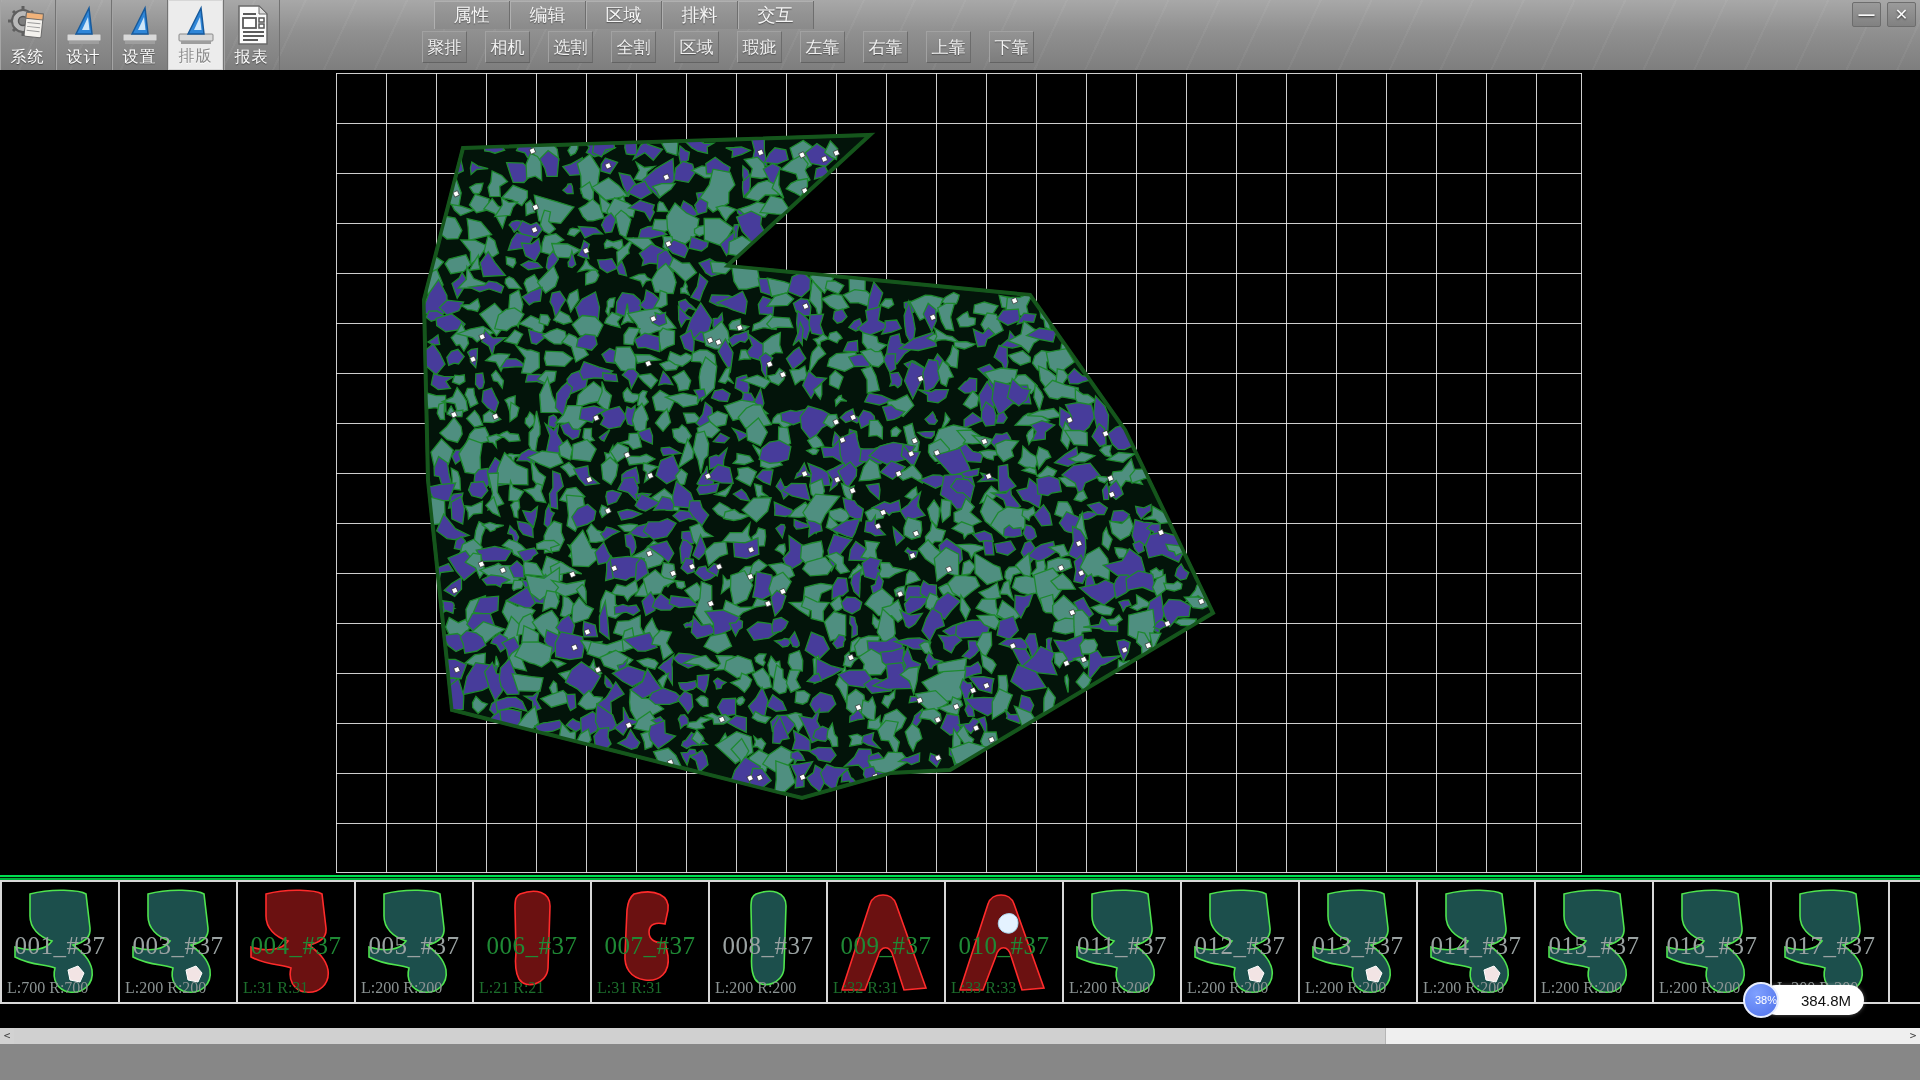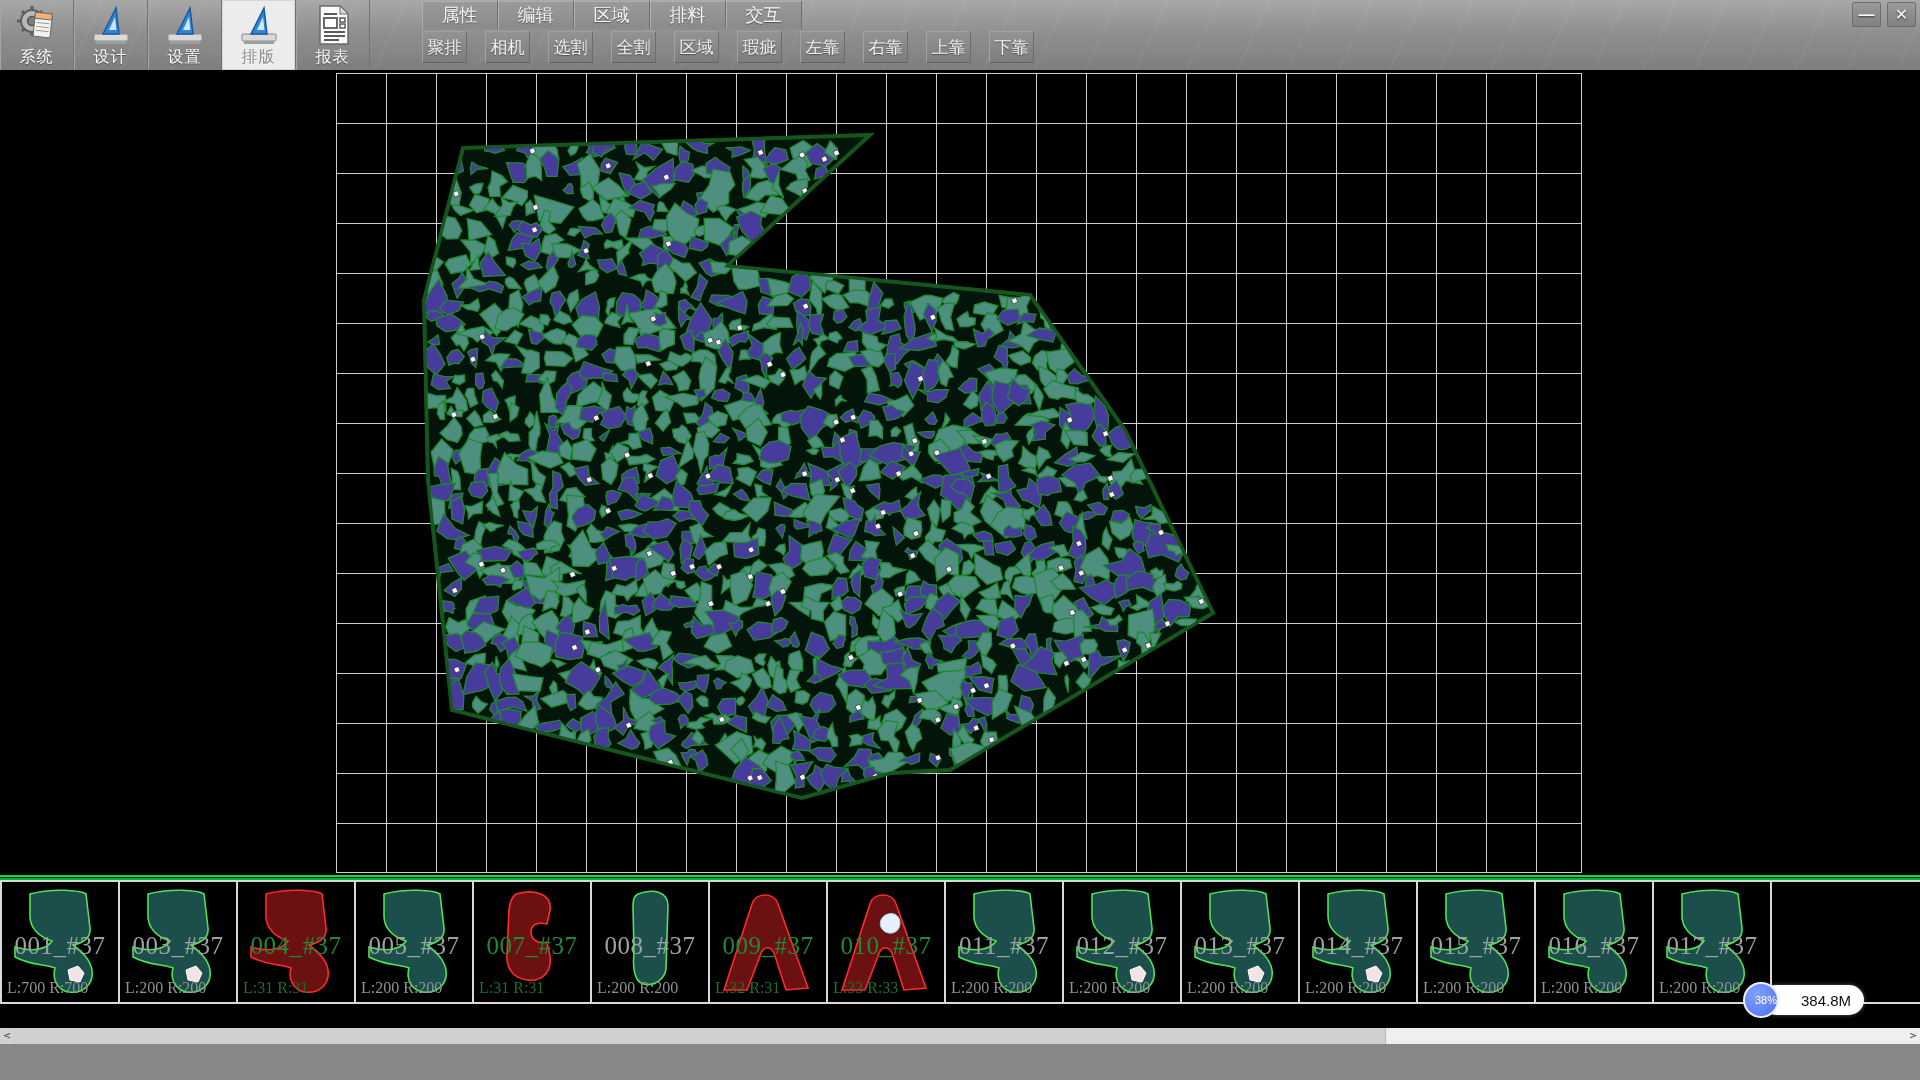--- a/index.html
+++ b/index.html
@@ -5,29 +5,29 @@
   html,body{margin:0;padding:0;background:#000;}
   .app{position:relative;width:1920px;height:1080px;overflow:hidden;background:#000;
        font-family:"Liberation Sans","DejaVu Sans",sans-serif;-webkit-font-smoothing:antialiased;}
 
   
   .toolbar{position:absolute;left:0;top:0;width:1920px;height:70px;
     background:linear-gradient(180deg,#a8a8a8 0%,#909090 45%,#7e7e7e 100%);}
   .toolbar .texture{position:absolute;inset:0;pointer-events:none;
     background:repeating-linear-gradient(115deg,rgba(255,255,255,0.045) 0 2px,rgba(0,0,0,0) 2px 46px);}
   .main-tabs{position:absolute;left:0;top:0;height:70px;display:flex;}
-  .main-tab{width:74px;height:70px;box-sizing:border-box;border-right:1px solid #737373;
+  .main-tab{width:56px;height:70px;box-sizing:border-box;border-right:1px solid #737373;
     box-shadow:inset 1px 0 0 #a5a5a5;display:flex;flex-direction:column;align-items:center;
     justify-content:flex-start;padding-top:3px;cursor:default;}
   .main-tab .icon{width:44px;height:44px;display:flex;align-items:center;justify-content:center;}
   .main-tab .lbl{font-size:16px;color:#fdfdfd;text-shadow:0 1px 1px #4a4a4a;letter-spacing:1px;line-height:20px;}
-  .main-tab.active{background:#ececec;box-shadow:inset 0 0 0 1px #d7d7d7;}
+  .main-tab.active{background:#ececec;box-shadow:inset 0 0 0 1px #d7d7d7;font-family:Liberation Mono, monospace;}
   .main-tab.active .lbl{color:#8a8a8a;text-shadow:0 1px 0 #fff;}
 
-  .menu-row{position:absolute;left:422px;top:1px;height:28px;display:flex;}
+  .menu-row{position:absolute;left:434px;top:1px;height:28px;display:flex;}
   .menu-btn{width:76px;height:28px;box-sizing:border-box;text-align:center;line-height:28px;
     font-size:18px;color:#f6f6f6;text-shadow:0 1px 1px #555;
     background:linear-gradient(180deg,#9b9b9b,#8a8a8a);
     border-right:1px solid #6e6e6e;box-shadow:inset 1px 1px 0 #b0b0b0;cursor:default;}
   .tool-row{position:absolute;left:422px;top:31px;height:32px;display:flex;}
   .tool-btn{width:45px;height:32px;margin-right:18px;box-sizing:border-box;display:flex;
     align-items:center;justify-content:center;font-size:17px;color:#f2f2f2;text-shadow:0 1px 1px #4e4e4e;
     background:linear-gradient(180deg,#939393,#7d7d7d);
     border:1px solid #a2a2a2;border-bottom-color:#636363;border-right-color:#6c6c6c;cursor:default;}
 
@@ -1297,20 +1297,27 @@
   </div>
 
   <div class="cell">
     <svg class="cell-svg" viewBox="0 0 116 120">
             <path d="M28,12 C50,6 78,8 84,12 L88,46 C89,56 80,61 71,63 C80,70 88,77 90,88 C92,102 81,112 67,110 C55,108 50,97 53,86 C44,82 30,84 13,75 L13,65 C30,70 44,68 50,59 C37,55 28,46 28,34 Z" fill="#1C4F4C" stroke="#4FE44F" stroke-width="1.6"></path>
           </svg>
     <div class="cell-label txt-gray">005_#37</div>
     <div class="cell-lr lr-gray">L:200 R:200</div>
   </div>
 
+  <div class="cell">
+    <svg class="cell-svg" viewBox="0 0 116 120">
+            <path d="M46,12 C62,6 76,10 76,24 L74,86 C73,102 52,108 45,97 C41,90 41,80 42,70 L41,26 C41,17 42,14 46,12 Z" fill="#6B1111" stroke="#FF2B2B" stroke-width="1.6"></path>
+          </svg>
+    <div class="cell-label txt-green">006_#37</div>
+    <div class="cell-lr lr-green">L:21 R:21</div>
+  </div>
 
   <div class="cell">
     <svg class="cell-svg" viewBox="0 0 116 120">
             <path d="M42,12 C64,6 78,14 76,28 L73,42 C64,40 57,42 57,50 C57,58 64,62 73,60 L76,74 C78,90 68,100 53,98 C38,96 32,85 33,72 L35,28 C36,19 38,15 42,12 Z" fill="#6B1111" stroke="#FF2B2B" stroke-width="1.6"></path>
           </svg>
     <div class="cell-label txt-green">007_#37</div>
     <div class="cell-lr lr-green">L:31 R:31</div>
   </div>
 
   <div class="cell">

